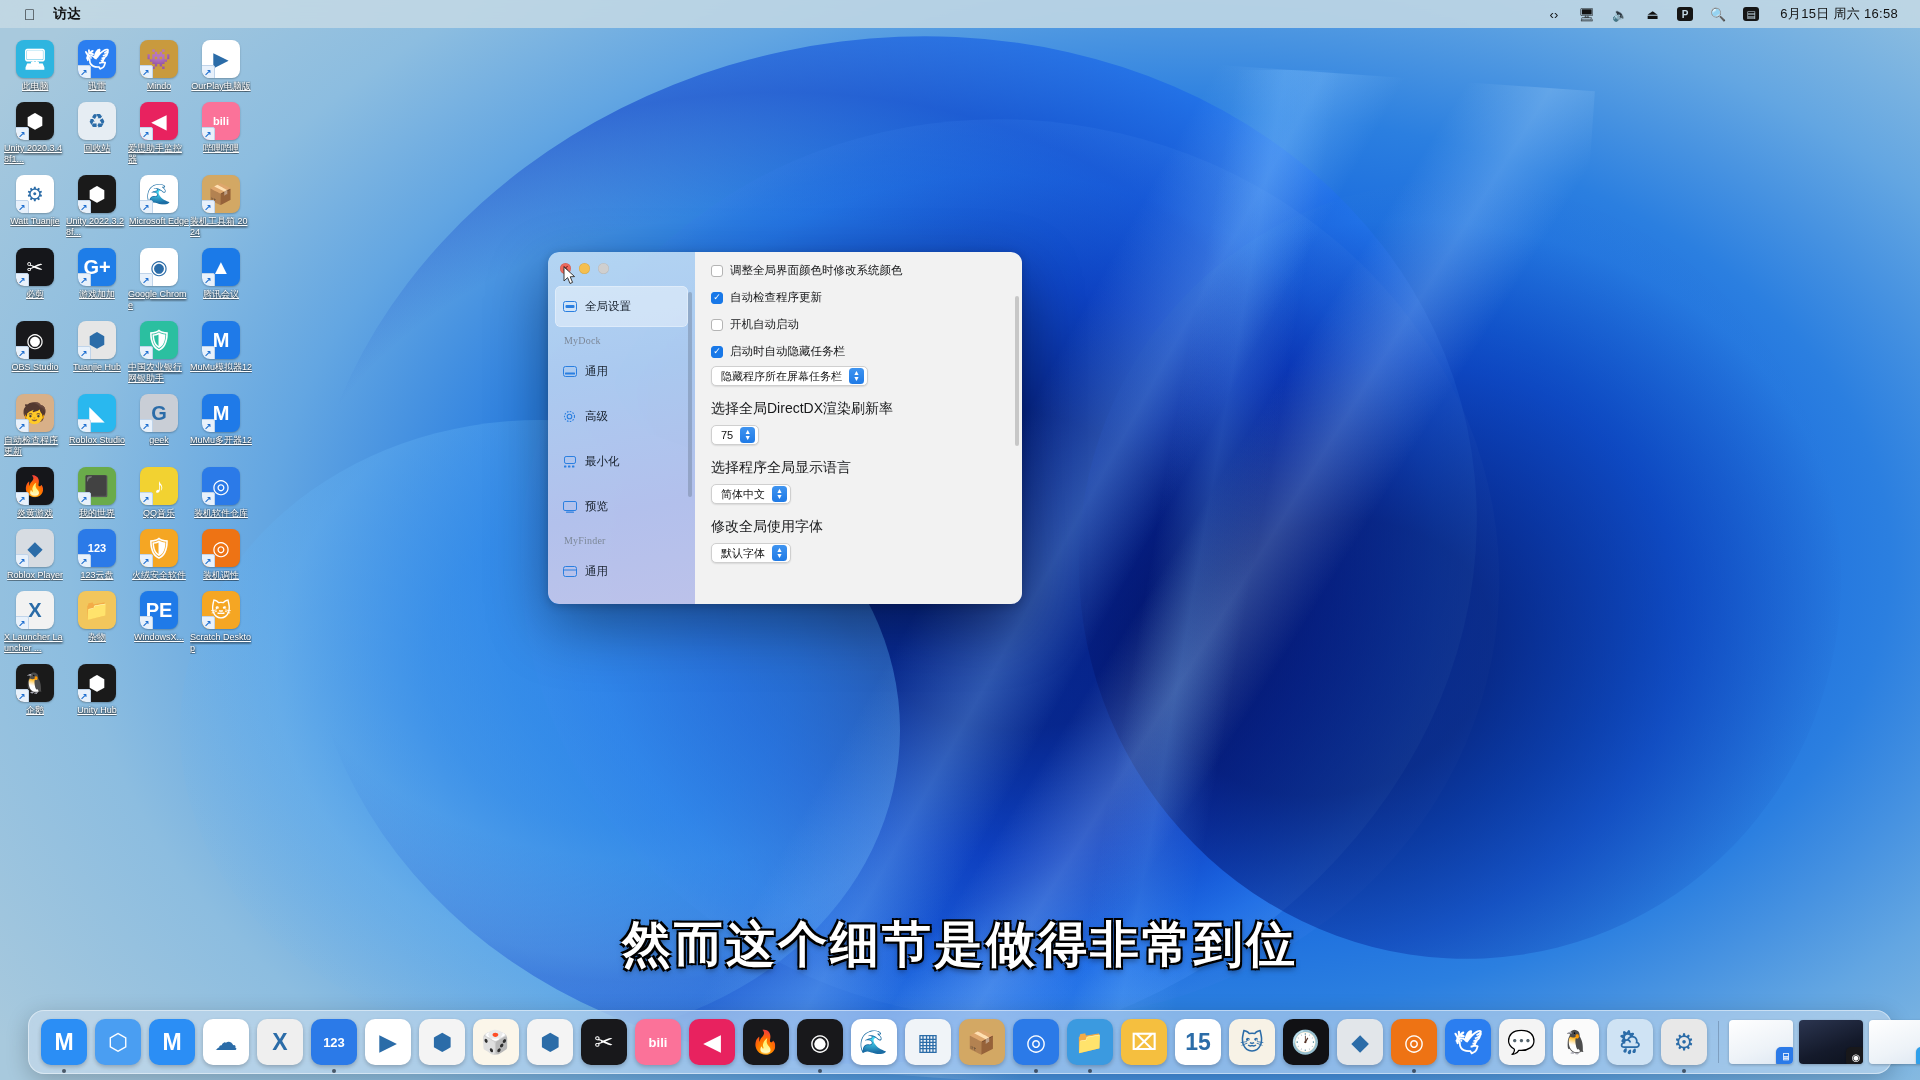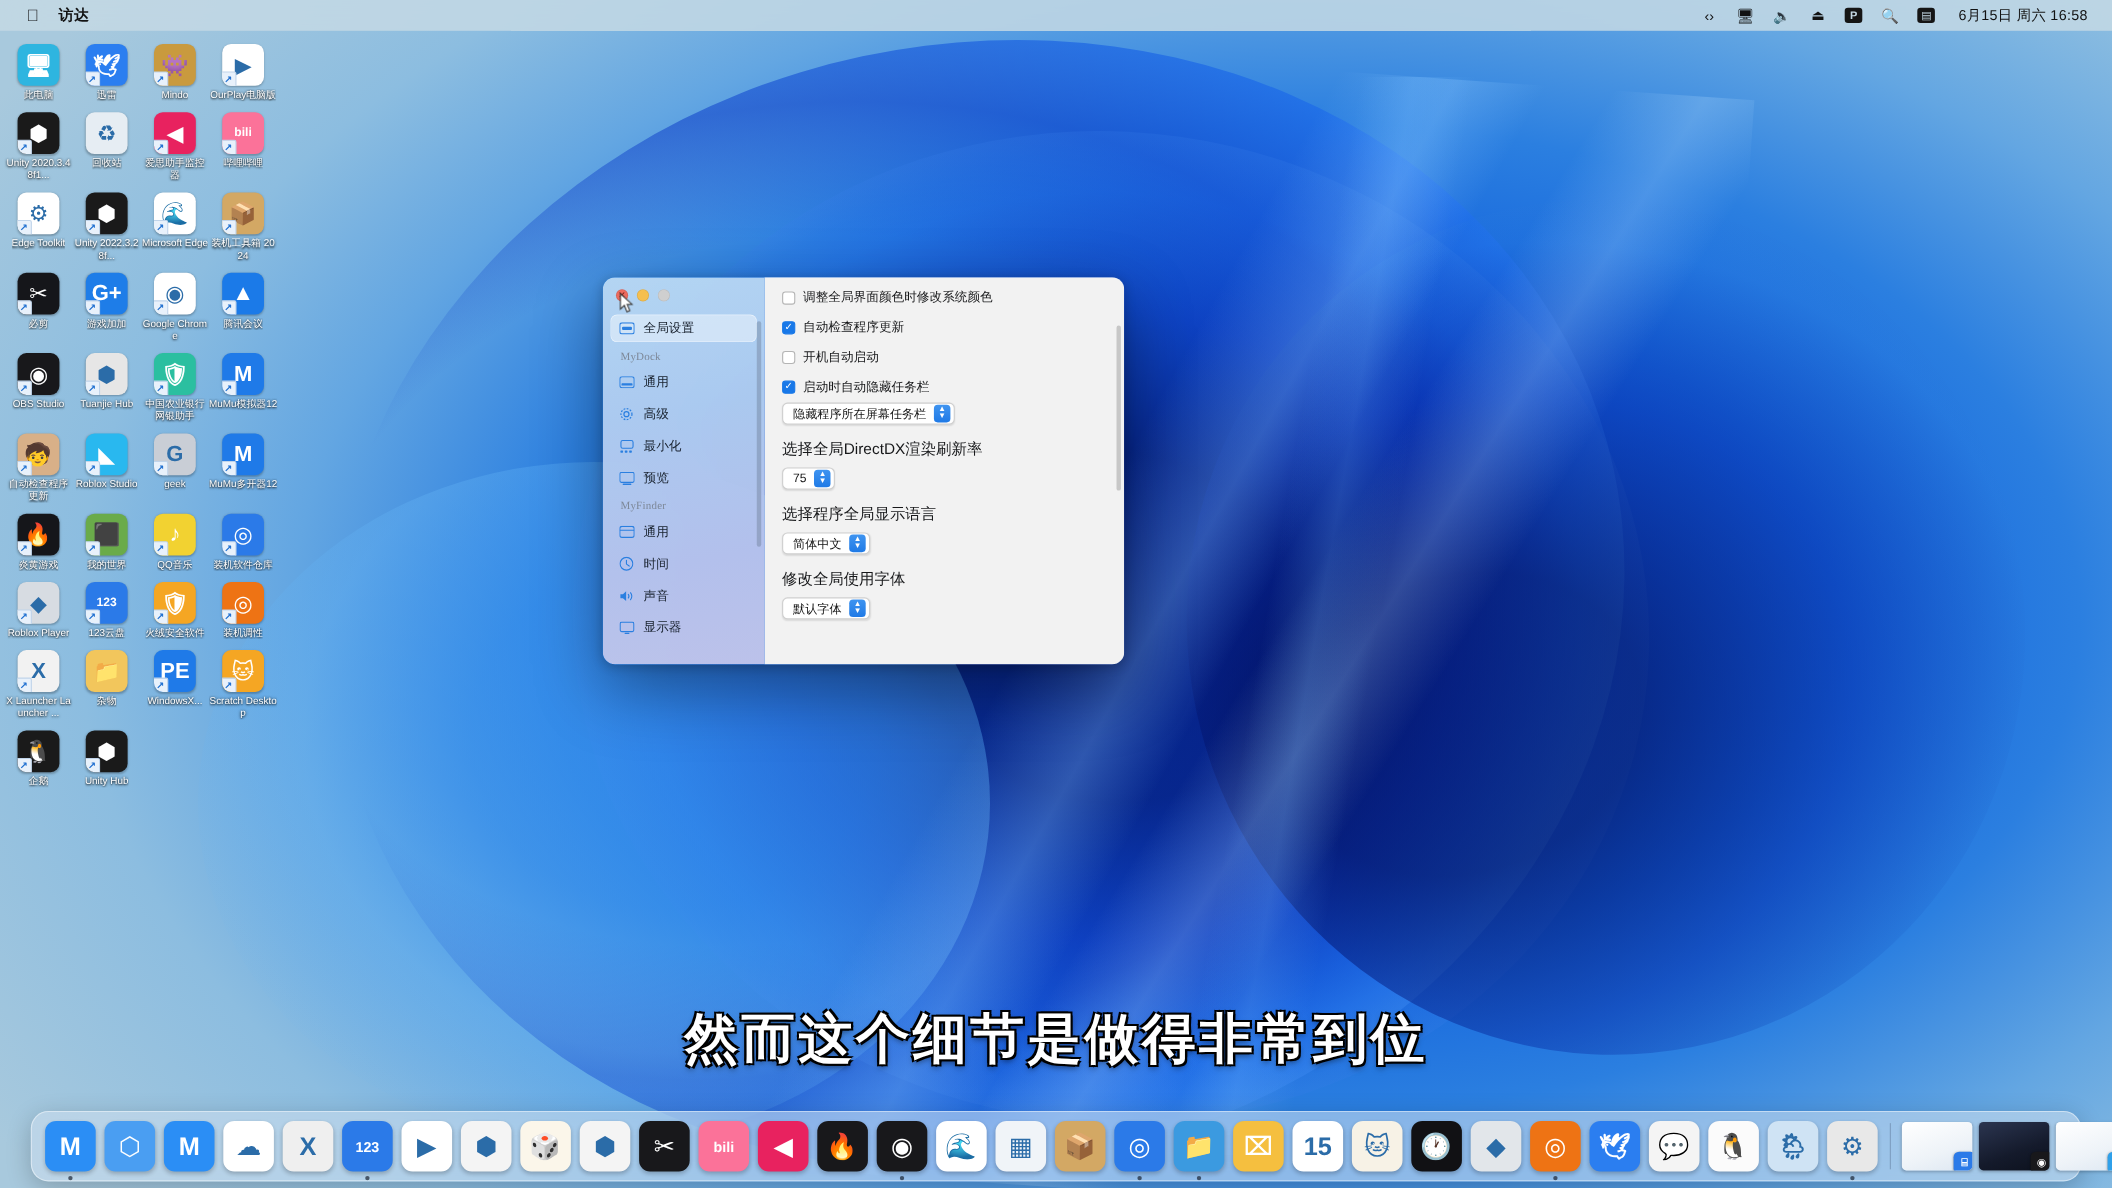--- a/index.html
+++ b/index.html
@@ -112,25 +112,24 @@
     font-size: 9px; font-weight: bold;
     display: flex; align-items: center; justify-content: center;
     border-radius: 2px;
     border: 1px solid #c0d4ea;
   }
   .dicon.noarrow .glyph::after { content: none; }
   .dicon .lbl {
     margin-top: 3px;
     font-size: 9px; line-height: 11px;
     color: #fff;
-    text-align: center;
     text-shadow: 0 1px 2px rgba(0,0,0,0.85), 0 0 3px rgba(0,0,0,0.6);
     max-width: 62px;
     word-break: break-all;
-    max-height: 22px; overflow: hidden;
+    max-height: 22px; overflow: hidden; text-decoration: underline;
   }
 
   
   #settings-window {
     position: absolute;
     left: 548px; top: 252px;
     width: 474px; height: 352px;
     border-radius: 11px;
     box-shadow: 0 22px 60px rgba(0,0,0,0.38), 0 2px 10px rgba(0,0,0,0.2);
     display: flex;
@@ -157,21 +156,21 @@
     content: "✕"; position: absolute; inset: 0;
     font-size: 8px; color: #6b1410; display: flex; align-items: center; justify-content: center;
     font-weight: bold;
   }
   .tl-min { background: #f5bf4f; box-shadow: inset 0 0 0 0.5px rgba(0,0,0,0.12); }
   .tl-max { background: #cfcfcf; box-shadow: inset 0 0 0 0.5px rgba(0,0,0,0.10); }
 
   .side-list { padding: 0 7px; }
   .side-item {
     display: flex; align-items: center; gap: 8px;
-    height: 25px; padding: 0 7px;
+    height: 41px; padding: 0 7px;
     border-radius: 6px;
     color: #17202c;
     font-size: 11.5px;
     margin-bottom: 4px;
     cursor: default;
   }
   .side-item.active { background: rgba(255,255,255,0.42); box-shadow: inset 0 0 0 0.5px rgba(255,255,255,0.6); }
   .side-group {
     font-size: 10px; color: #7d8898;
     padding: 4px 0 4px 9px; margin-bottom: 1px;
@@ -404,21 +403,21 @@
       <div class="dicon">
         <div class="glyph" style="background: rgb(232, 34, 95); color: rgb(255, 255, 255);">◀</div>
         <div class="lbl">爱思助手监控器</div>
       </div>
       <div class="dicon">
         <div class="glyph" style="background: rgb(251, 114, 153); color: rgb(255, 255, 255); font-size: 11px;">bili</div>
         <div class="lbl">哔哩哔哩</div>
       </div>
       <div class="dicon">
         <div class="glyph" style="background: rgb(255, 255, 255); color: rgb(43, 108, 168);">⚙</div>
-        <div class="lbl">Edge Toolkit</div>
+        <div class="lbl">Watt Tuanjie</div>
       </div>
       <div class="dicon">
         <div class="glyph" style="background: rgb(26, 26, 26); color: rgb(255, 255, 255);">⬢</div>
         <div class="lbl">Unity 2022.3.28f...</div>
       </div>
       <div class="dicon">
         <div class="glyph" style="background: rgb(255, 255, 255); color: rgb(43, 108, 168);">🌊</div>
         <div class="lbl">Microsoft Edge</div>
       </div>
       <div class="dicon">

